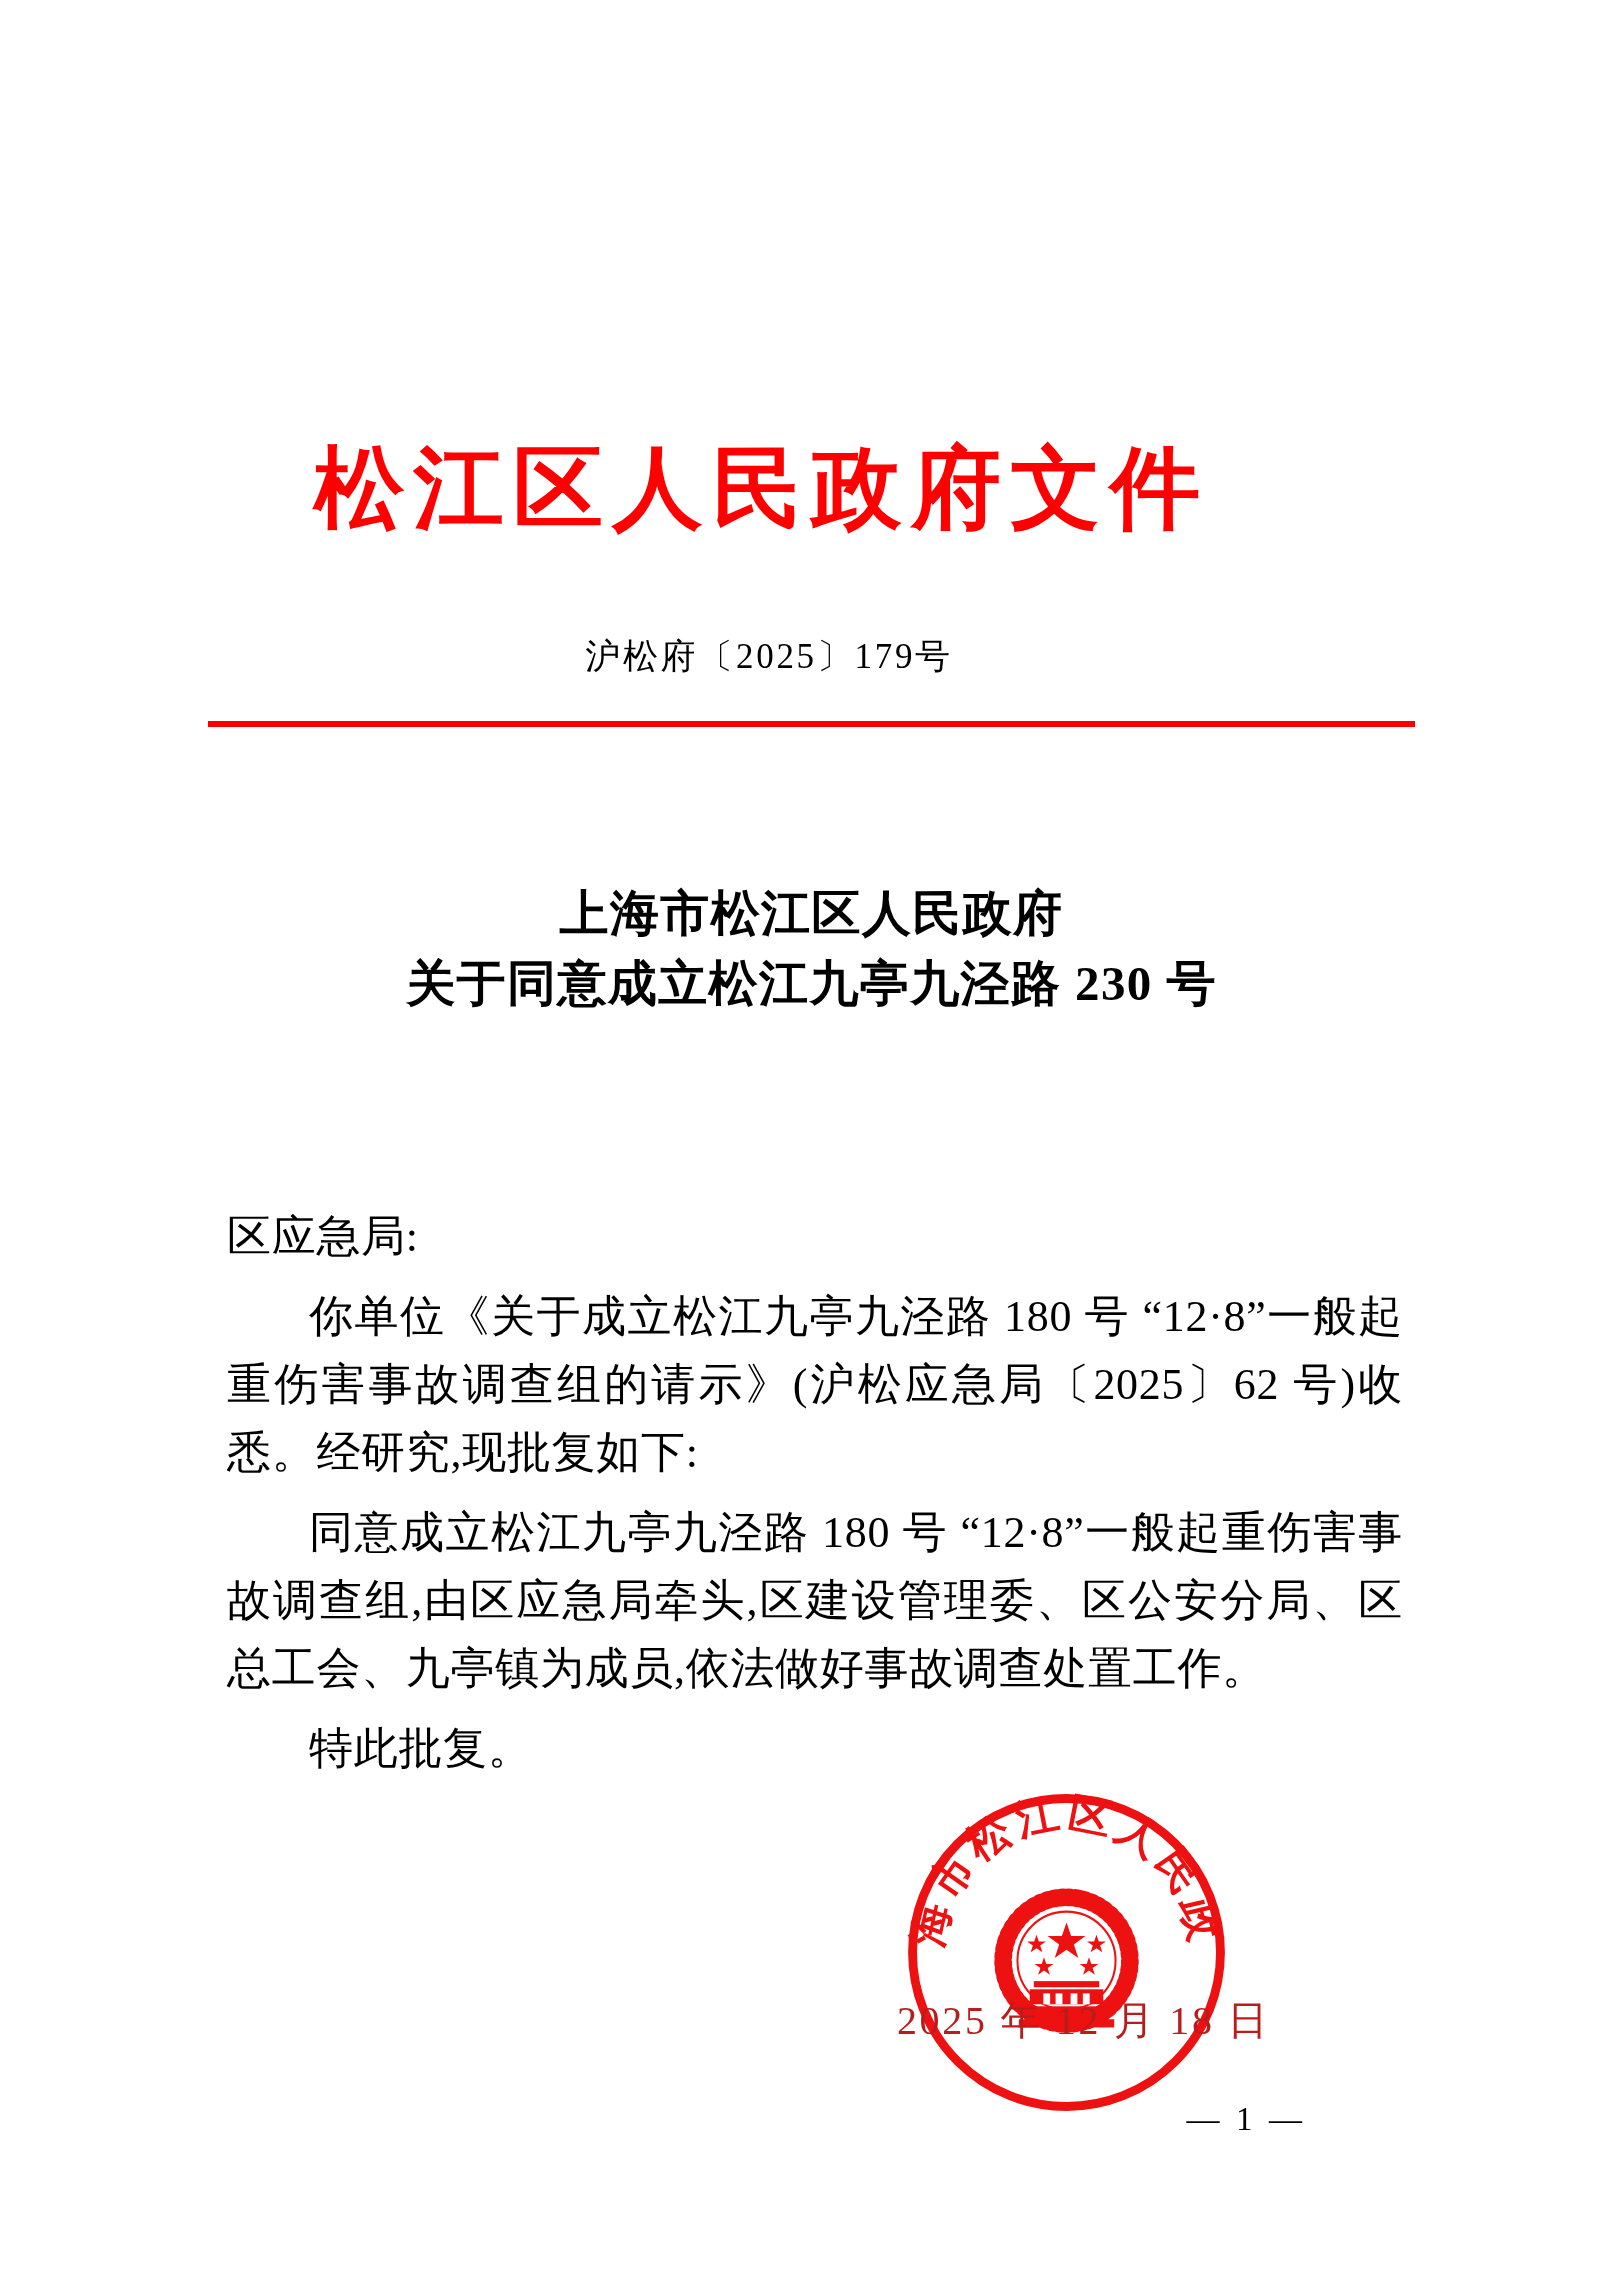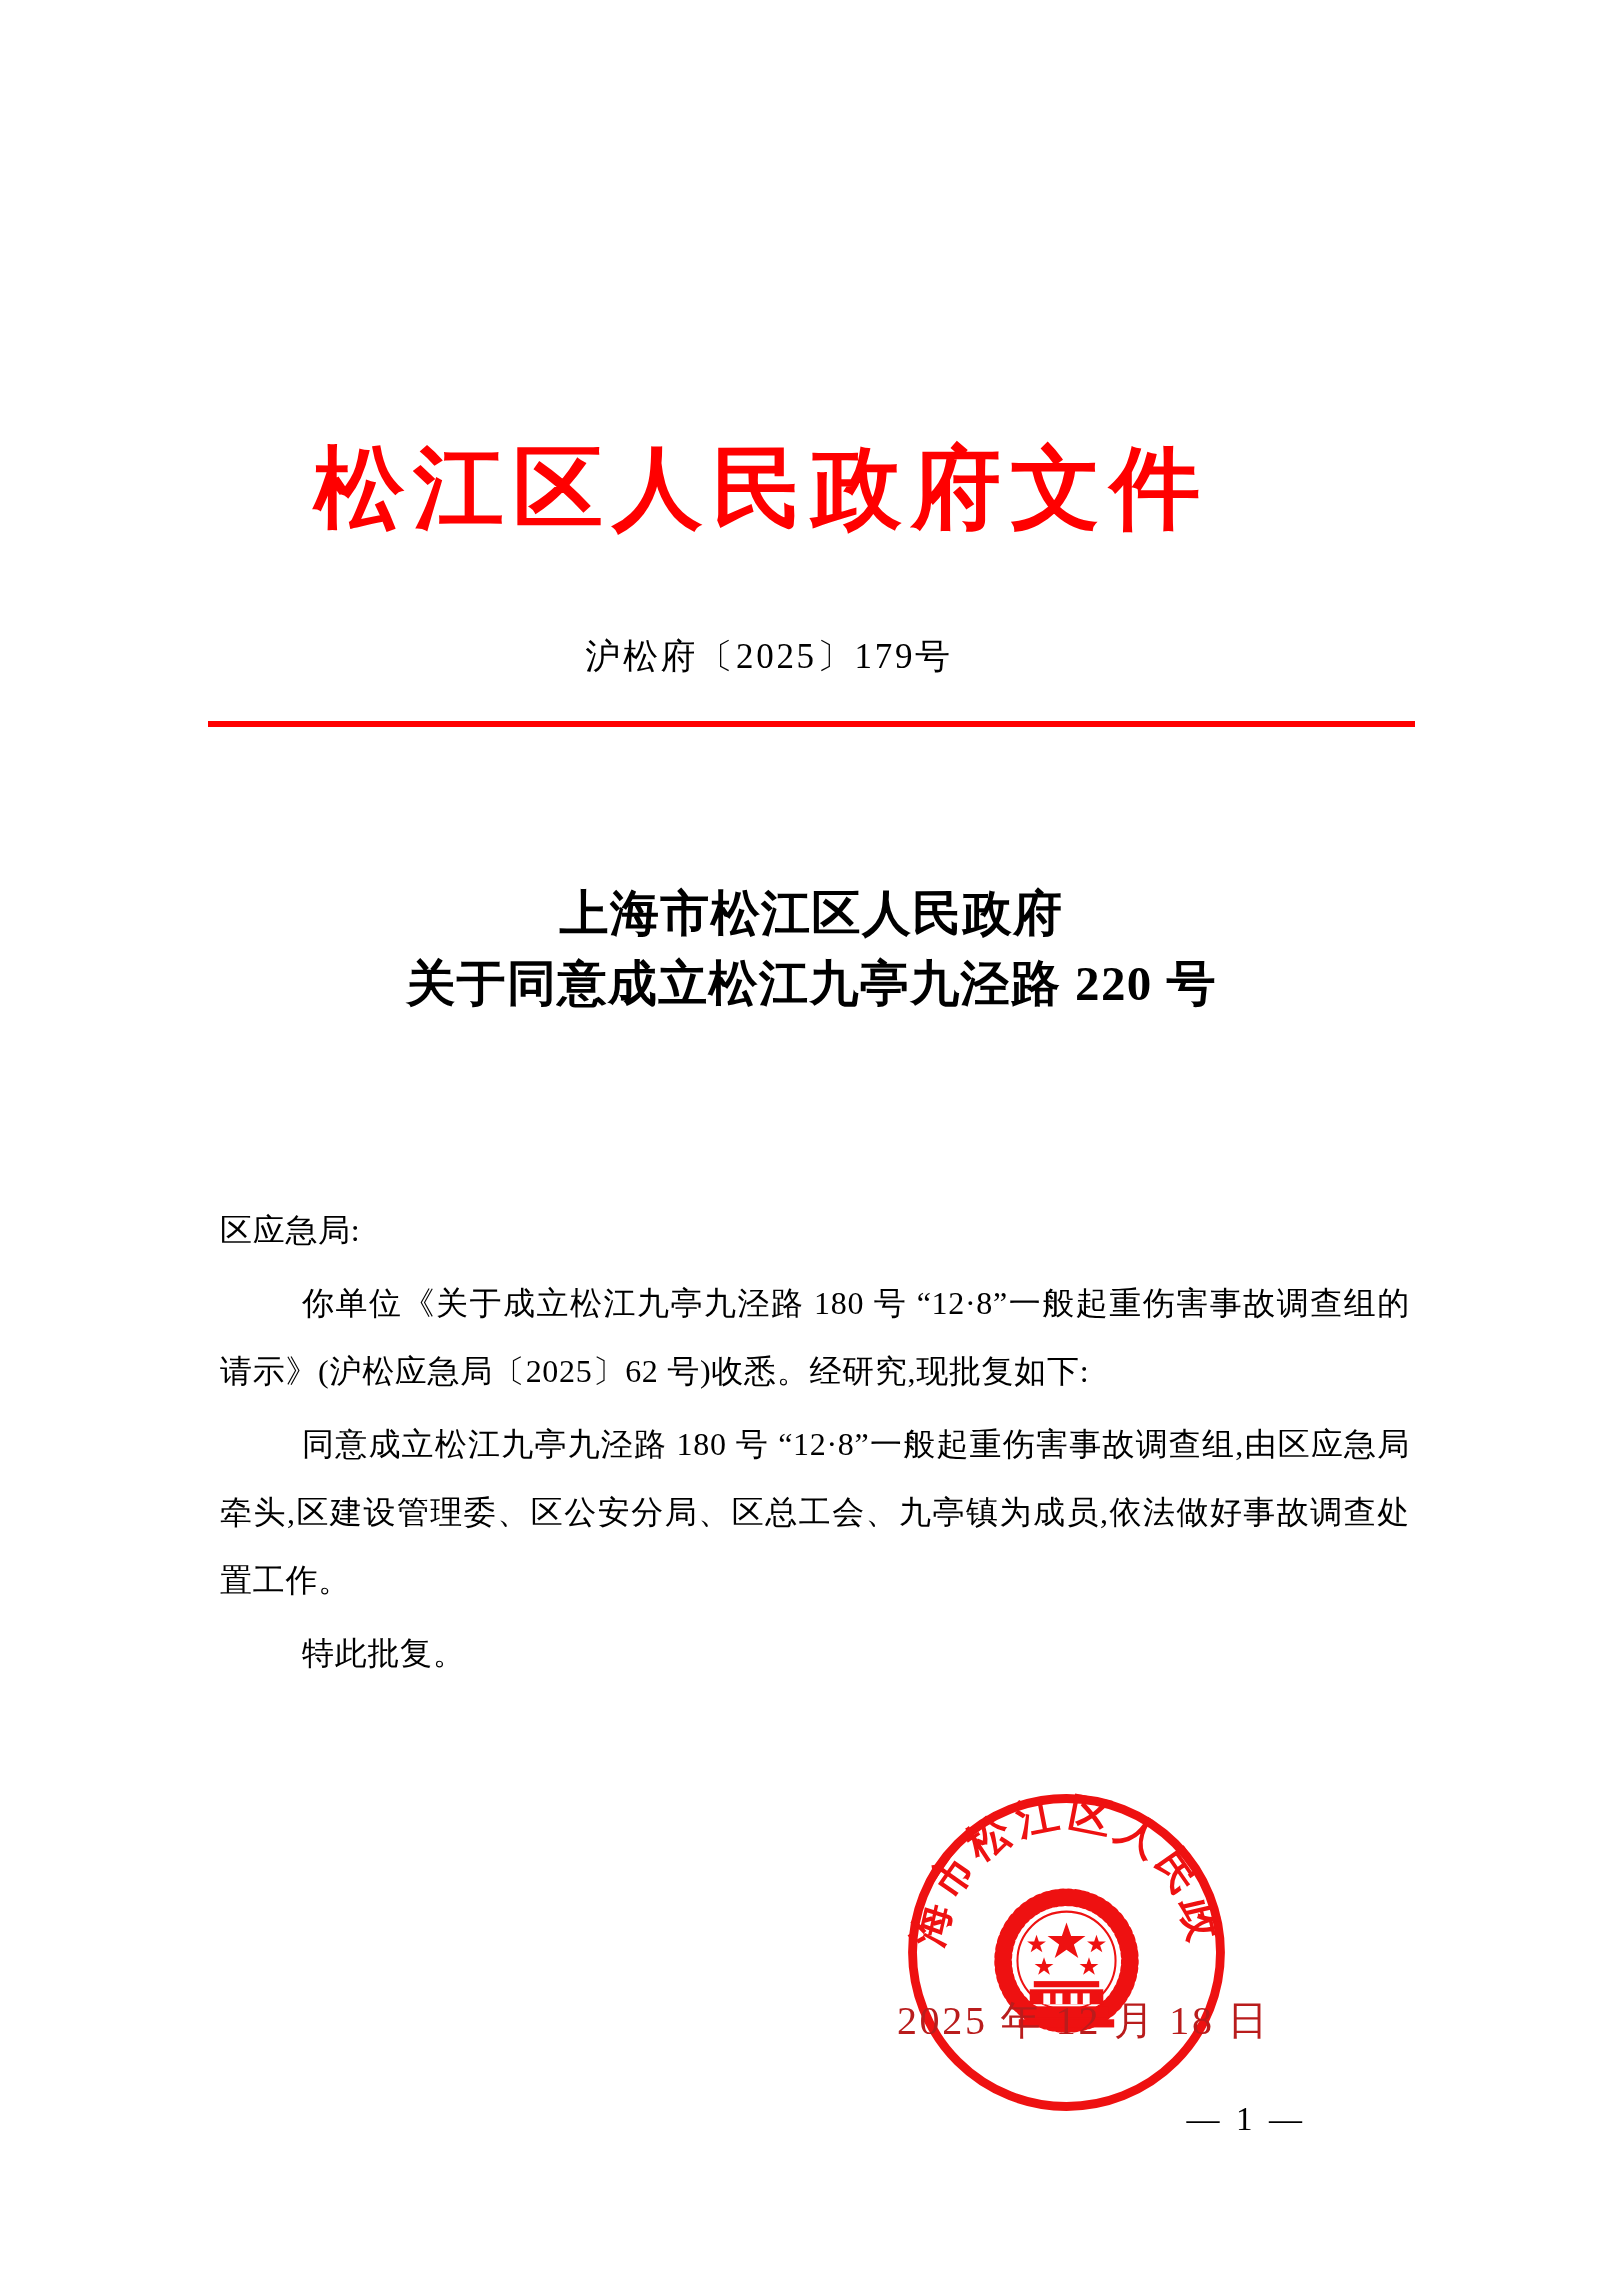--- a/index.html
+++ b/index.html
@@ -83,25 +83,25 @@
 
   
   .body-block {
     position: absolute;
     left: 215px;
     top: 1191px;
     width: 1200px;
   }
   .body-p {
     font-family: "Liberation Serif", "DejaVu Serif", serif;
-    font-size: 32px;
+    font-size: 44px;
     line-height: 68px;
     letter-spacing: 0.7px;
     color: #000000;
-    margin: 5px;
+    margin: 12px;
     text-align: justify;
     text-justify: inter-character;
   }
   .body-p.indent {
     text-indent: 82px;
   }
 
   
   .sign-area {
     position: absolute;
@@ -156,21 +156,21 @@
   <div class="masthead">
     <div class="masthead-title">松江区人民政府文件</div>
   </div>
 
   <div class="doc-number">沪松府〔2025〕179号</div>
 
   <div class="red-rule"></div>
 
   <div class="title-block">
     <div class="title-line">上海市松江区人民政府</div>
-    <div class="title-line">关于同意成立松江九亭九泾路 220 号</div>
+    <div class="title-line">关于同意成立松江九亭九泾路 230 号</div>
   </div>
 
   <div class="body-block">
     <p class="body-p">区应急局:</p>
     <p class="body-p indent">你单位《关于成立松江九亭九泾路 180 号 “12·8”一般起重伤害事故调查组的请示》(沪松应急局〔2025〕62 号)收悉。经研究,现批复如下:</p>
     <p class="body-p indent">同意成立松江九亭九泾路 180 号 “12·8”一般起重伤害事故调查组,由区应急局牵头,区建设管理委、区公安分局、区总工会、九亭镇为成员,依法做好事故调查处置工作。</p>
     <p class="body-p indent">特此批复。</p>
   </div>
 
   <div class="sign-area">

